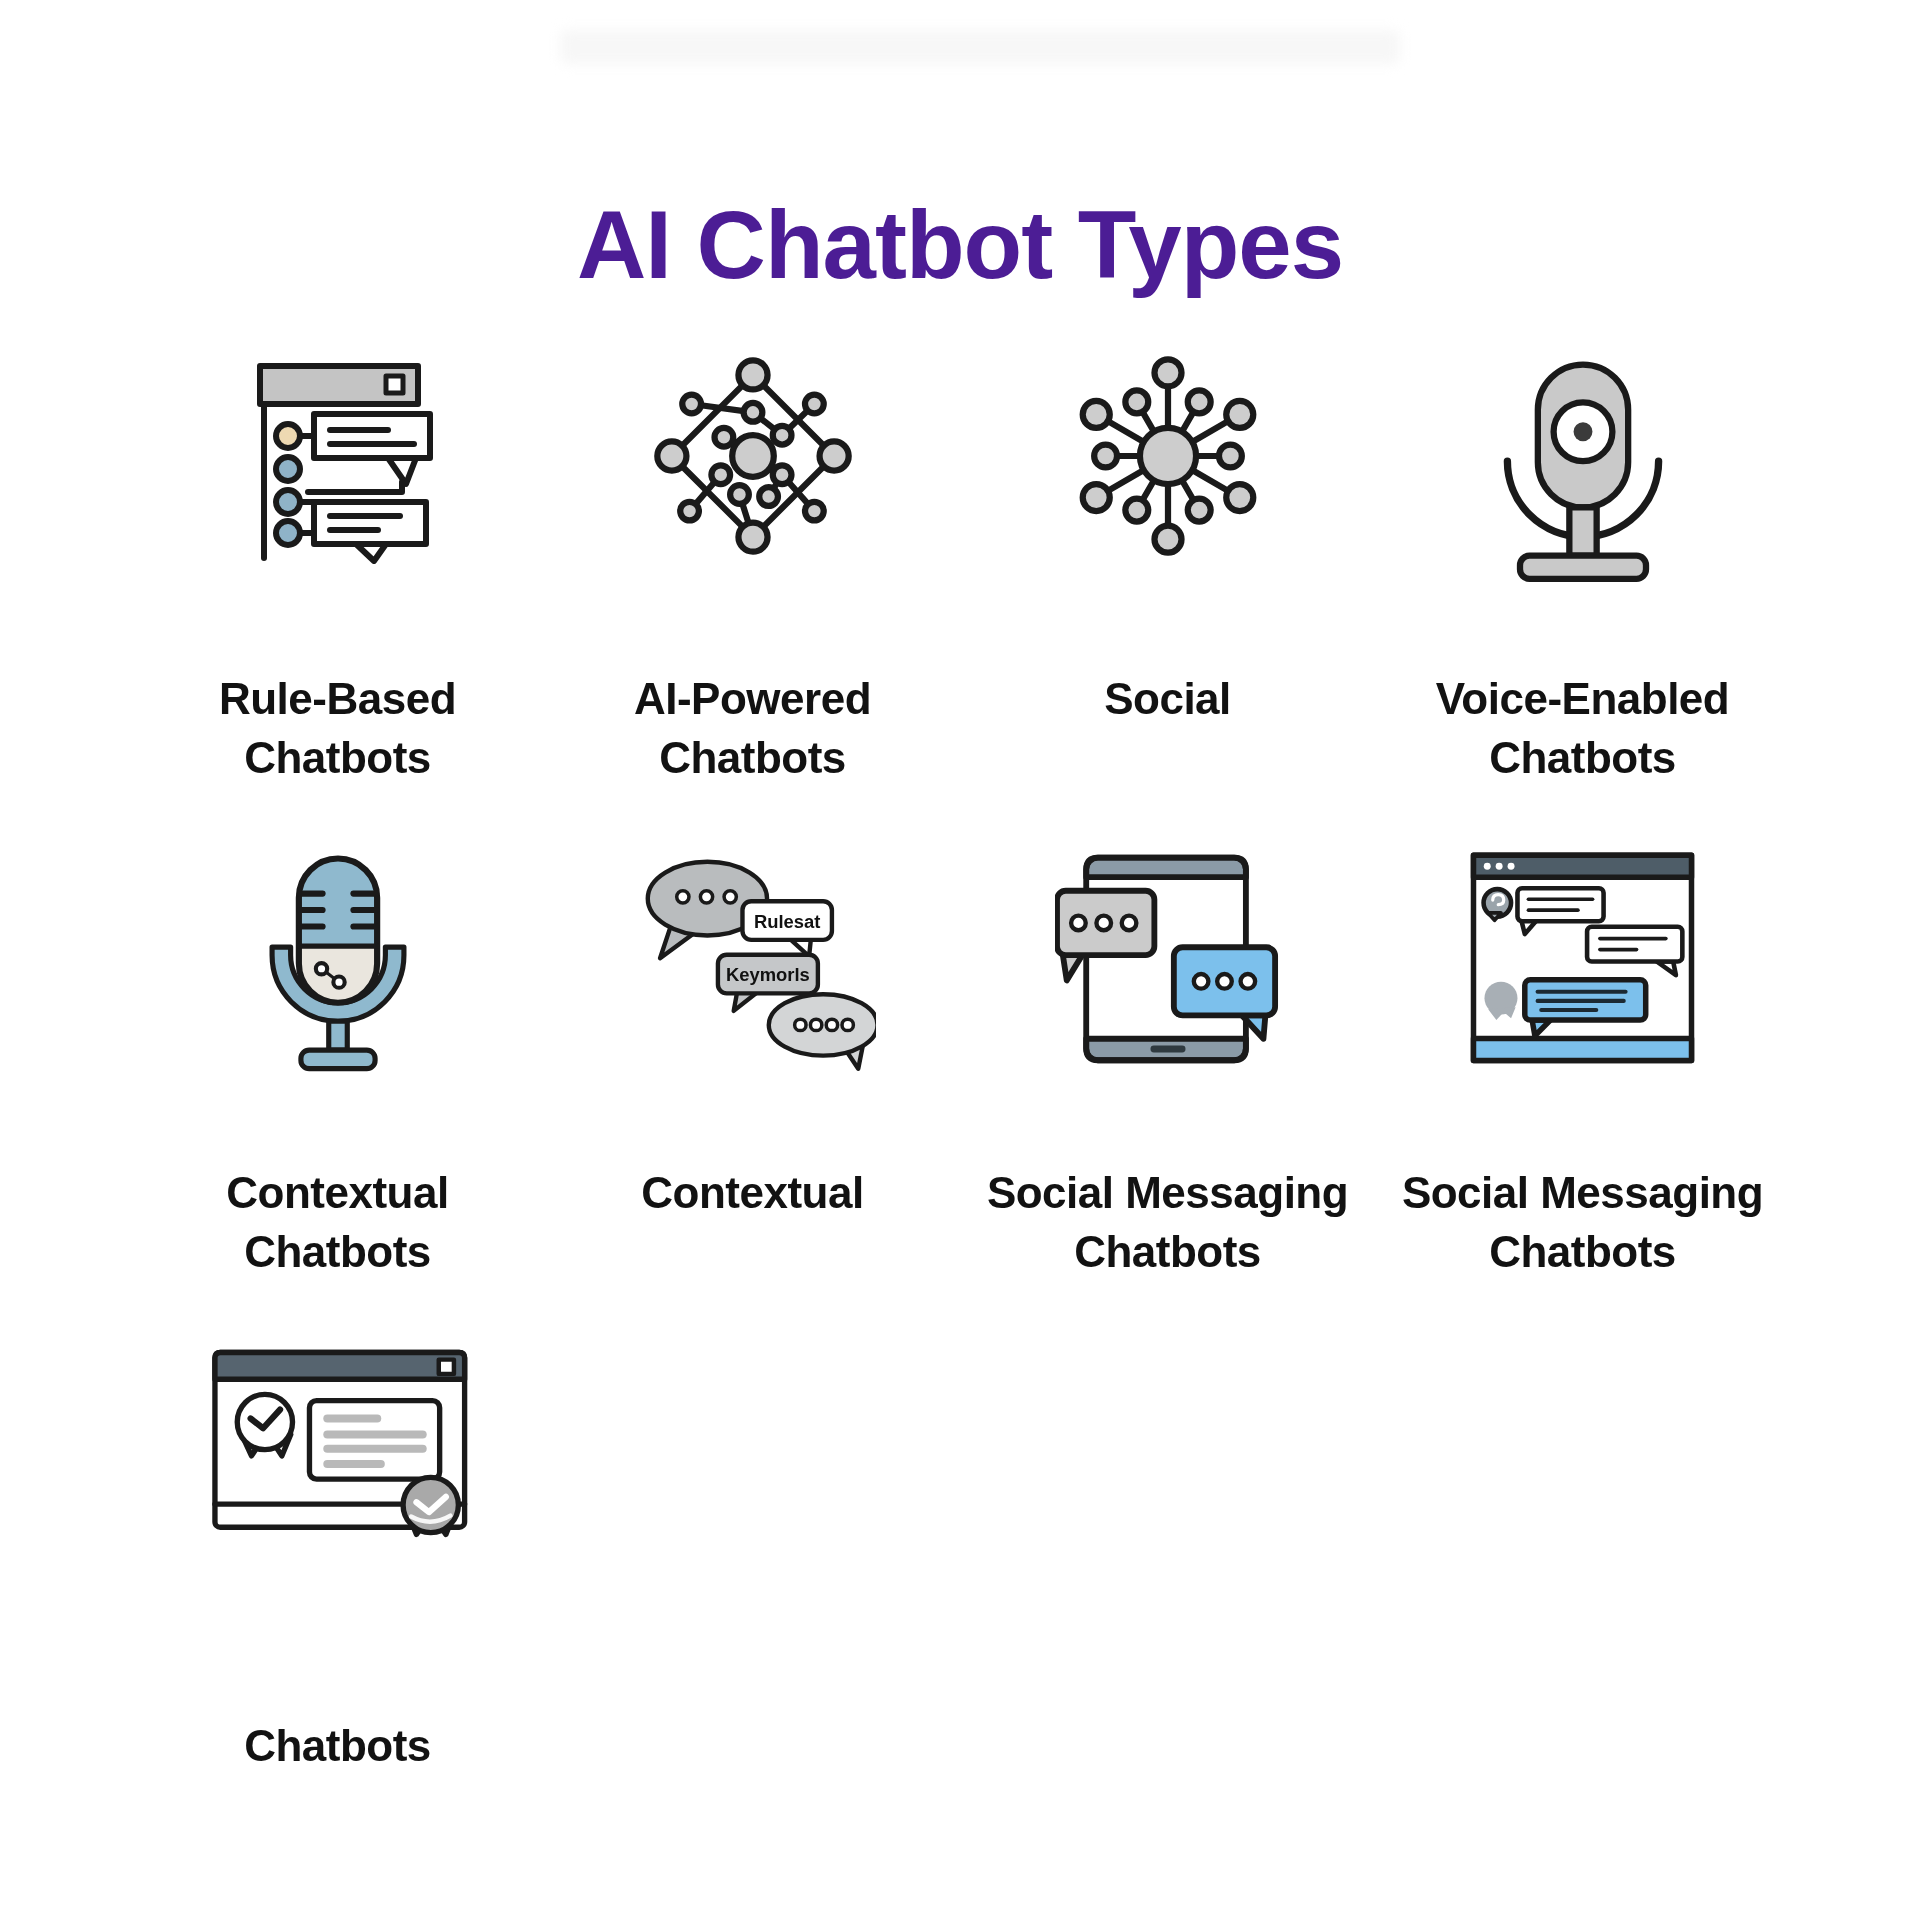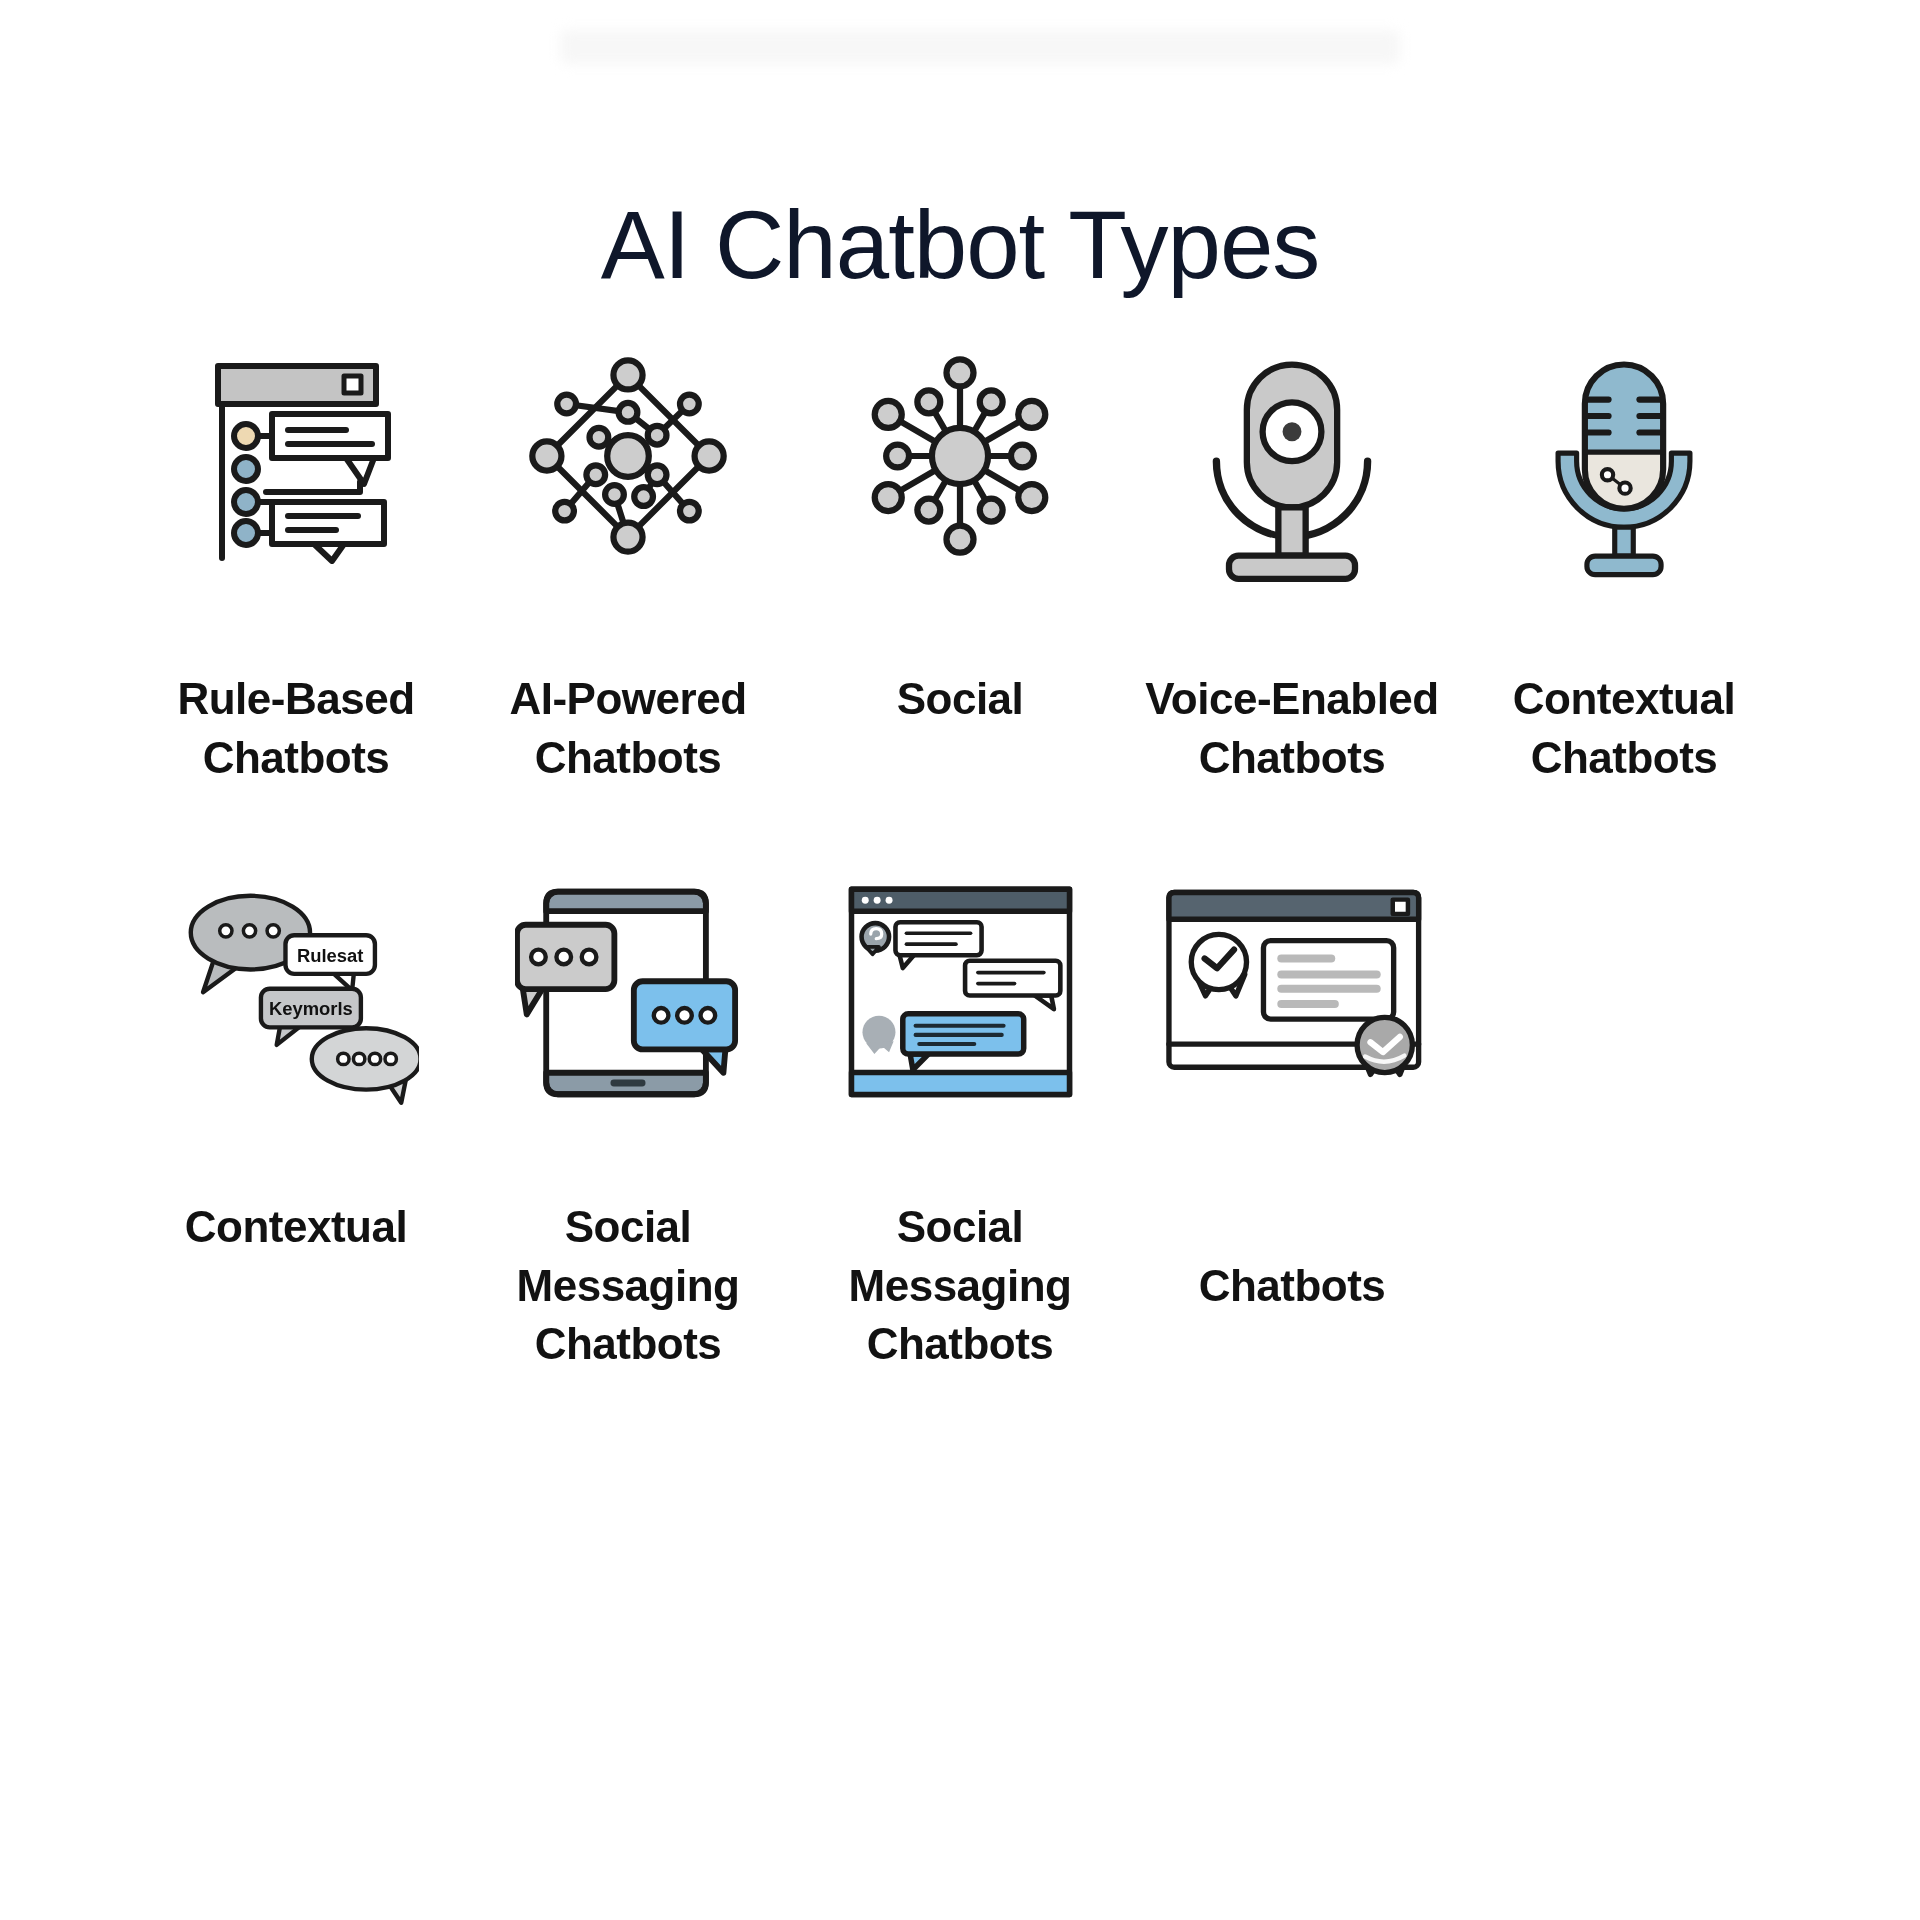--- a/index.html
+++ b/index.html
@@ -6,25 +6,25 @@
   body{
     width:1920px;height:1920px;background:#ffffff;position:relative;
     font-family:"Liberation Sans", sans-serif;color:#111;overflow:hidden;
   }
   .watermark{
     position:absolute;top:30px;left:560px;width:840px;height:34px;
     background:#f7f7f7;border-radius:8px;filter:blur(6px);
   }
   .title{
     position:absolute;top:126px;left:0;width:100%;
-    text-align:center;font-size:96px;font-weight:400;letter-spacing:-1px;color:#0f172a;
+    text-align:center;font-size:96px;font-weight:700;letter-spacing:-1px;color:#4c1d95;
   }
   .grid{
     position:absolute;top:352px;left:130px;right:130px;
-    display:grid;grid-template-columns:repeat(5,1fr);row-gap:93px;
+    display:grid;grid-template-columns:repeat(4,1fr);row-gap:59px;
   }
   .cell{display:flex;flex-direction:column;align-items:center;}
   .icon-box{height:292px;display:flex;align-items:flex-start;justify-content:center;}
   .label{
     margin-top:26px;text-align:center;font-size:44px;font-weight:700;
     line-height:1.33;letter-spacing:-0.5px;color:#121212;white-space:pre-line;
   }
   svg{display:block;}
   .svgtxt{font-family:"Liberation Sans", sans-serif;font-weight:700;fill:#111;}
 </style>

